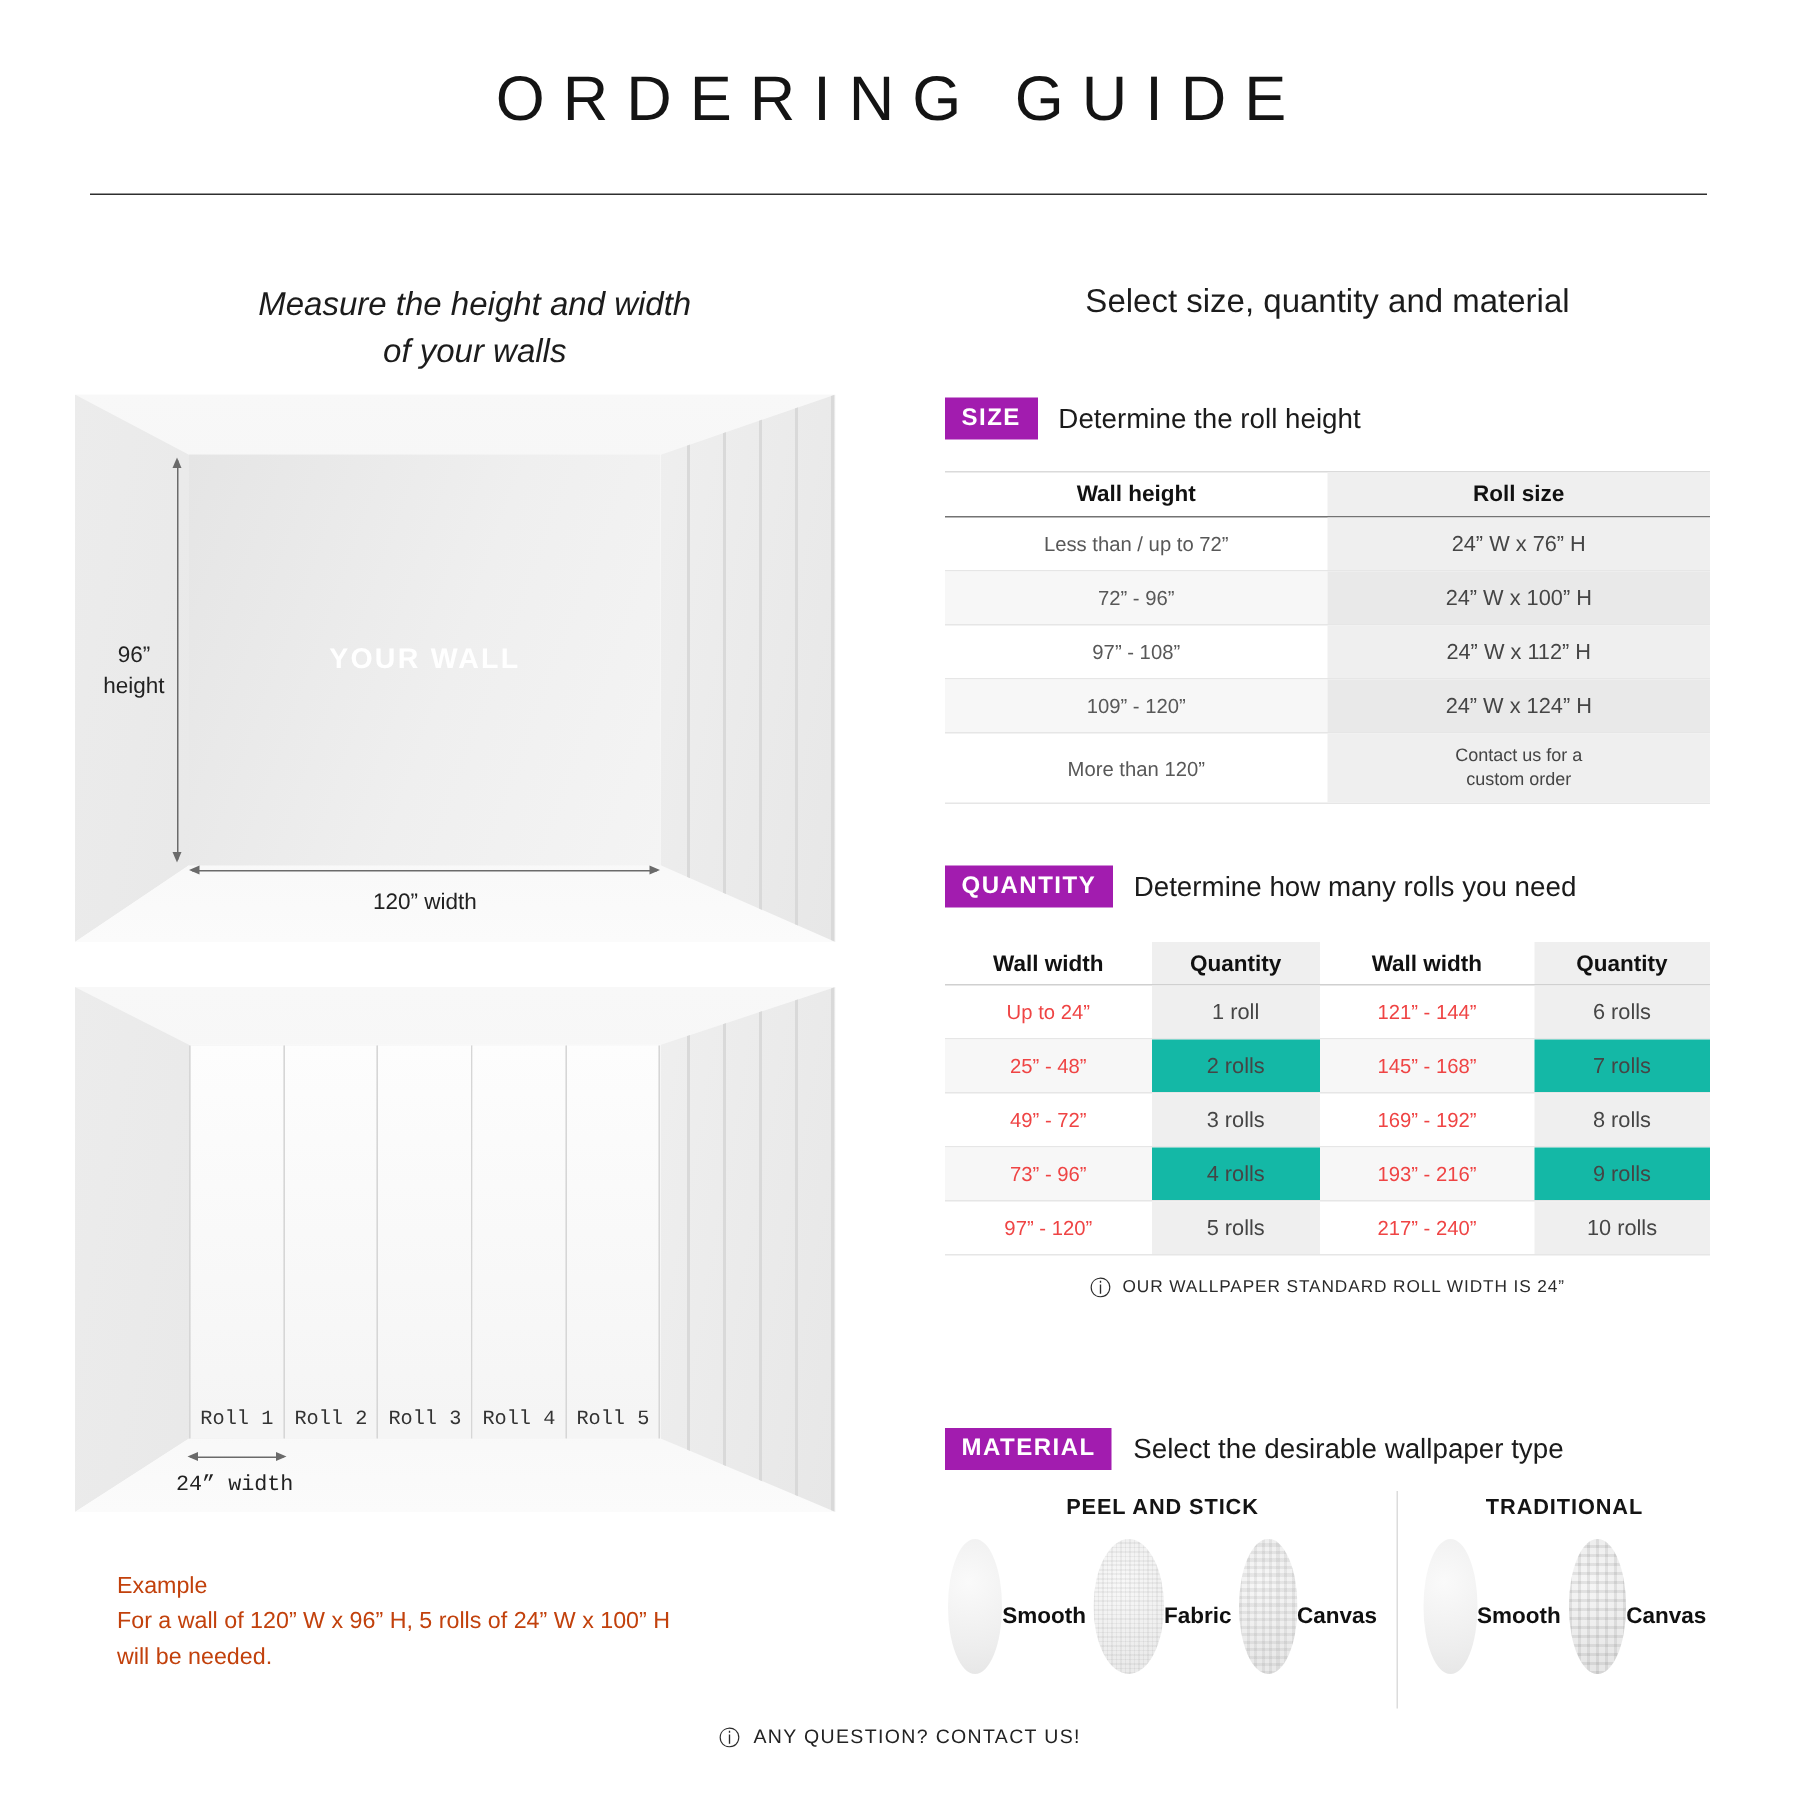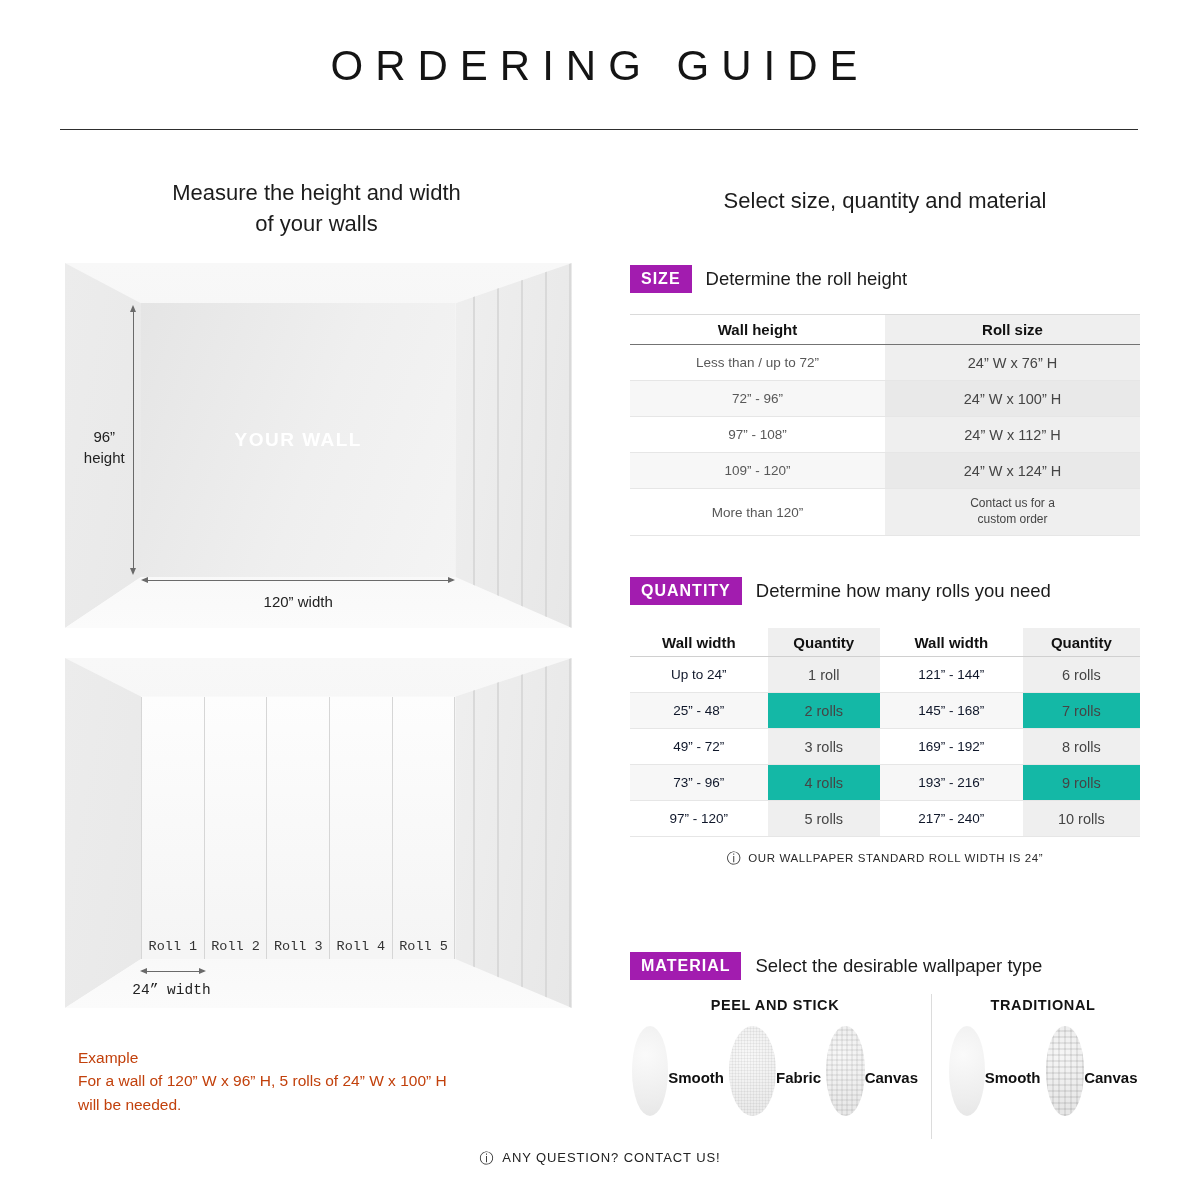--- a/index.html
+++ b/index.html
@@ -7,25 +7,25 @@
        font-family:"Liberation Sans",sans-serif;color:#1a1a1a;}
   .abs{position:absolute;}
 
   
   .page-title{top:42px;left:0;width:100%;text-align:center;font-size:42px;font-weight:500;
               letter-spacing:12px;color:#141414;}
   .title-rule{top:129px;left:60px;right:62px;border-top:1px solid #2e2e2e;height:0;}
 
   
   .col-heading{font-size:22px;font-weight:500;line-height:1.4;text-align:center;color:#1c1c1c;white-space:pre-line;}
-  .left-heading{left:63px;width:507px;top:178px;}
+  .left-heading{left:63px;width:507px;top:188px;font-style:italic;}
   .right-heading{left:630px;width:510px;top:186px;}
 
   
-  .room{left:65px;width:507px;background:#fcfcfc;}
+  .room{left:50px;width:507px;background:#fcfcfc;}
   .room1{top:263px;height:365px;}
   .room2{top:658px;height:350px;font-family:Liberation Mono, monospace;}
   .room .layer{position:absolute;inset:0;}
   .ceiling{clip-path:polygon(0 0,100% 0,77% 11%,15% 11%);background:linear-gradient(180deg,#f8f8f8,#f0f0f0);}
   .left-wall{clip-path:polygon(0 0,15% 11%,15% 86%,0 100%);background:linear-gradient(100deg,#ececec,#dedede);}
   .floor{clip-path:polygon(15% 86%,77% 86%,100% 100%,0 100%);background:linear-gradient(180deg,#ebebeb,#fbfbfb);}
   .right-wall{clip-path:polygon(77% 11%,100% 0,100% 100%,77% 86%);
               background:repeating-linear-gradient(90deg,#d9d9d9 0 2px,rgba(0,0,0,0) 2px 24px),
                          linear-gradient(100deg,#ffffff 0%,#f2f2f2 55%,#e7e7e7 100%);}
   .back-wall{position:absolute;left:15%;top:11%;width:62%;height:75%;
@@ -76,21 +76,21 @@
   .srow.head .c1,.srow.head .c2{font-weight:700;font-size:15px;color:#111;}
   .srow.alt .c1{background:#f7f7f7;}
   .srow.alt .c2{background:#e9e9e9;}
   .srow.last{min-height:46px;}
   .srow.last .c2{font-size:12px;line-height:1.3;}
 
   
   .qty-table{margin-top:23px;}
   .qrow{display:grid;grid-template-columns:27% 22% 28% 23%;min-height:35px;border-bottom:1px solid #e6e6e6;text-align:center;}
   .qrow>div{display:flex;align-items:center;justify-content:center;padding:3px 4px;box-sizing:border-box;}
-  .qrow .q1,.qrow .q3{font-size:13.5px;color:#0f172a;}
+  .qrow .q1,.qrow .q3{font-size:13.5px;color:#ef4444;}
   .qrow .q2,.qrow .q4{font-size:14.5px;color:#454545;background:#efefef;}
   .qrow.head{min-height:28px;border-bottom:1px solid #d0d0d0;}
   .qrow.head>div{font-weight:700;font-size:15px;color:#111;}
   .qrow.alt .q1,.qrow.alt .q3{background:#f7f7f7;}
   .qrow.alt .q2,.qrow.alt .q4{background:#14b8a6;}
   .note{margin-top:14px;display:flex;align-items:center;justify-content:center;gap:7px;
         font-size:11.5px;letter-spacing:0.6px;color:#2a2a2a;}
   .info-glyph{font-size:14px;line-height:1;color:#2a2a2a;}
 
   

